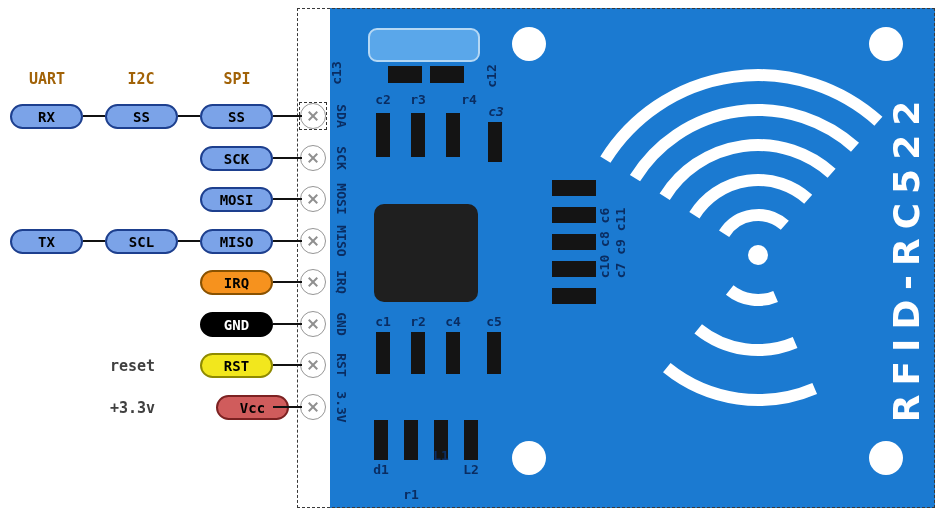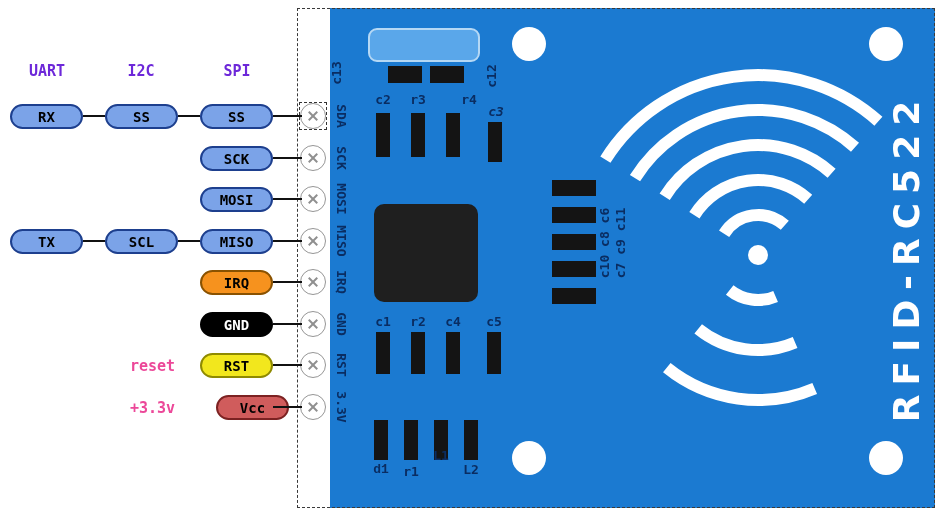--- a/index.html
+++ b/index.html
@@ -35,23 +35,23 @@
   .hole::before, .hole::after { content:""; position:absolute; left:50%; top:50%; background:#8f8f8f; }
   .hole::before { width:12px; height:2px; transform:translate(-50%,-50%) rotate(45deg); }
   .hole::after  { width:2px; height:12px; transform:translate(-50%,-50%) rotate(45deg); }
   .pin1box { position:absolute; left:299px; top:102px; width:28px; height:28px;
              border:1px dashed #333; box-sizing:border-box; }
   .pinname { position:absolute; left:311px; width:60px; height:16px; text-align:center; line-height:16px;
              transform:rotate(90deg); font:bold 13px "DejaVu Sans Mono", monospace; color:#0a2d62; }
 
   
   .buslabel { position:absolute; width:70px; height:18px; text-align:center;
-              font:bold 15px "DejaVu Sans Mono", monospace; color:#6d28d9; }
-  .note { position:absolute; width:85px; height:18px; text-align:center;
-          font:bold 15px "DejaVu Sans Mono", monospace; color:#ec4899; }
+              font:bold 15px "DejaVu Sans Mono", monospace; color:#a16207;margin-top:8px; }
+  .note { position:absolute; width:85px; height:18px; text-align:left;
+          font:bold 15px "DejaVu Sans Mono", monospace; color:#404040; }
   .pill { position:absolute; width:73px; height:25px; border-radius:13px; box-sizing:border-box;
           background:#7ba3e8; border:2px solid #1d3f8e; color:#000;
           display:flex; align-items:center; justify-content:center;
           font:bold 14px "DejaVu Sans Mono", monospace; }
   .pill.orange { background:#f6921e; border-color:#8a5200; }
   .pill.black  { background:#000000; border-color:#000000; color:#fff; }
   .pill.yellow { background:#f2e71d; border-color:#8f8a00; }
   .pill.red    { background:#d05c5c; border-color:#7c2222; }
   .wire { position:absolute; height:2px; background:#111; }
   svg.antenna { position:absolute; left:598px; top:50px; }
@@ -101,22 +101,22 @@
   <div class="silk" style="left:479px; top:314px;">c5</div>
   <div class="smd-v" style="left:376px; top:332px; height:42px;"></div>
   <div class="smd-v" style="left:411px; top:332px; height:42px;"></div>
   <div class="smd-v" style="left:446px; top:332px; height:42px;"></div>
   <div class="smd-v" style="left:487px; top:332px; height:42px;"></div>
 
   <div class="smd-v" style="left:374px; top:420px; height:40px;"></div>
   <div class="smd-v" style="left:404px; top:420px; height:40px;"></div>
   <div class="smd-v" style="left:434px; top:420px; height:40px;"></div>
   <div class="smd-v" style="left:464px; top:420px; height:40px;"></div>
-  <div class="silk" style="left:366px; top:462px;font-family:Liberation Mono, monospace;">d1</div>
-  <div class="silk" style="left:396px; top:464px;">r1</div>
+  <div class="silk" style="left:366px; top:462px;">d1</div>
+  <div class="silk" style="left:396px; top:487px;">r1</div>
   <div class="silk" style="left:426px; top:448px;">L1</div>
   <div class="silk" style="left:456px; top:462px;">L2</div>
 
   <svg class="antenna" width="340" height="360" viewBox="0 0 340 360">
     <g fill="none" stroke="#ffffff" stroke-width="12">
       <path d="M 126.1 183.8 A 40 40 0 0 1 186.8 175.3"></path>
       <path d="M 96.4 165.2 A 75 75 0 0 1 210.2 149.3"></path>
       <path d="M 66.7 146.7 A 110 110 0 0 1 233.6 123.3"></path>
       <path d="M 37.0 128.1 A 145 145 0 0 1 257.0 97.3"></path>
       <path d="M 7.4 109.6 A 180 180 0 0 1 280.4 71.3"></path>

